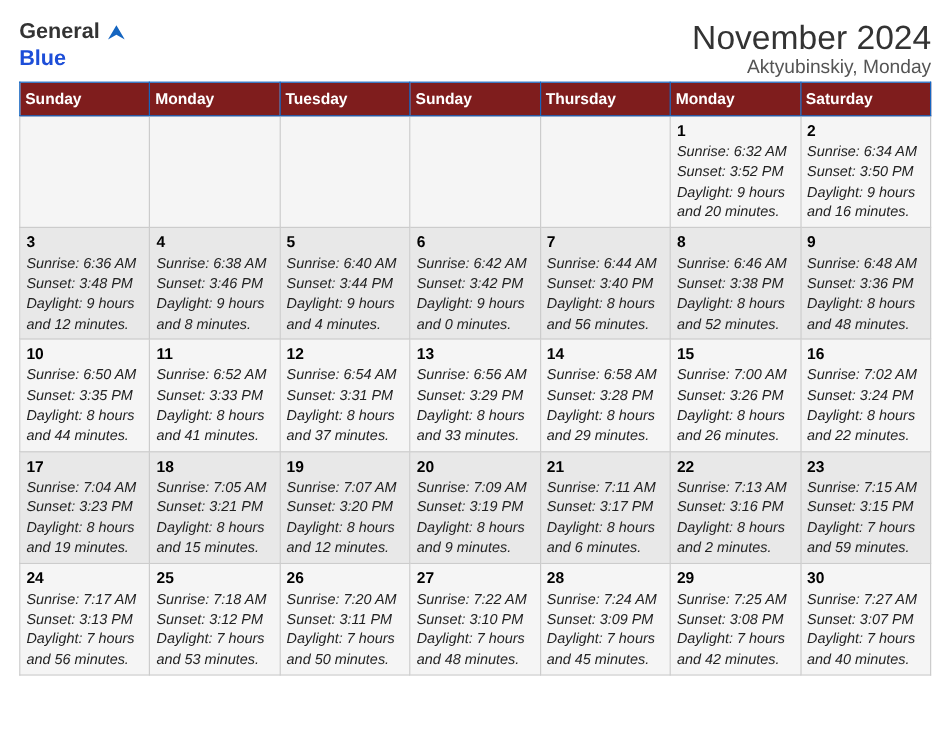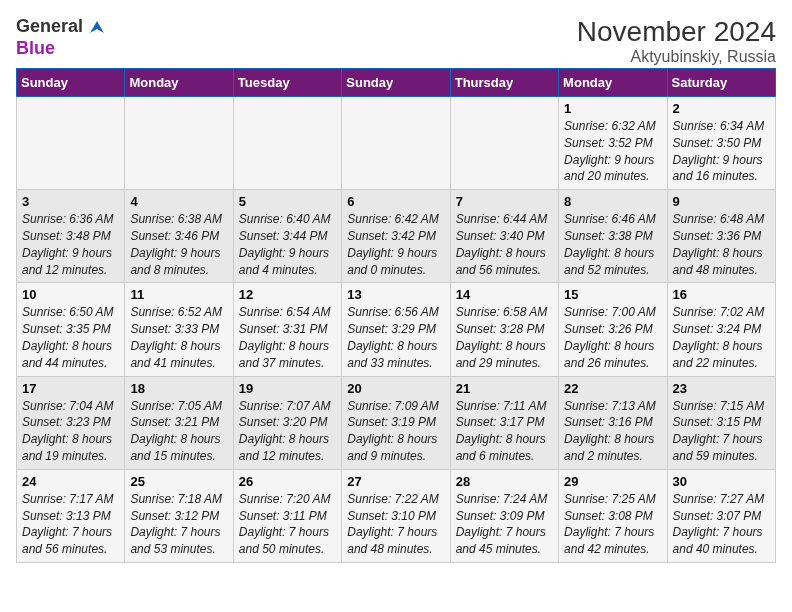--- a/index.html
+++ b/index.html
@@ -17,31 +17,31 @@
       margin-bottom: 2px;
     }
     .logo {
       display: flex;
       flex-direction: column;
       font-size: 18px;
       font-weight: bold;
       line-height: 1.2;
     }
     .logo-general { color: #333; }
-    .logo-blue { color: #a21caf; }
+    .logo-blue { color: #1d4ed8; }
     .title-block { text-align: right; }
     .month-title { font-size: 28px; color: #333; font-weight: normal; text-align: center; }
     .location { font-size: 16px; color: #555; }
     table {
       width: 100%;
       border-collapse: collapse;
       font-size: 11px;
     }
     thead tr {
-      background-color: #701a75;
+      background-color: #7f1d1d;
       color: #fff;
     }
     thead th {
       padding: 6px 4px;
       text-align: left;
       font-size: 13px;
       font-weight: 600;
       border: 1px solid #1565c0;
     }
     tbody tr {
@@ -77,21 +77,21 @@
     <div>
       <span class="logo-general">General</span>
       <svg style="display:inline;margin-left:2px;vertical-align:middle;" width="14" height="14" viewBox="0 0 14 14">
         <polygon points="7,1 14,13 7,9 0,13" fill="#1565c0"></polygon>
       </svg>
     </div>
     <div class="logo-blue">Blue</div>
   </div>
   <div class="title-block">
     <div class="month-title">November 2024</div>
-    <div class="location">Aktyubinskiy, Russia</div>
+    <div class="location">Aktyubinskiy, Monday</div>
   </div>
 </div>
 
 <table>
   <thead>
     <tr>
       <th>Sunday</th>
       <th>Monday</th>
       <th>Tuesday</th>
       <th>Sunday</th>

